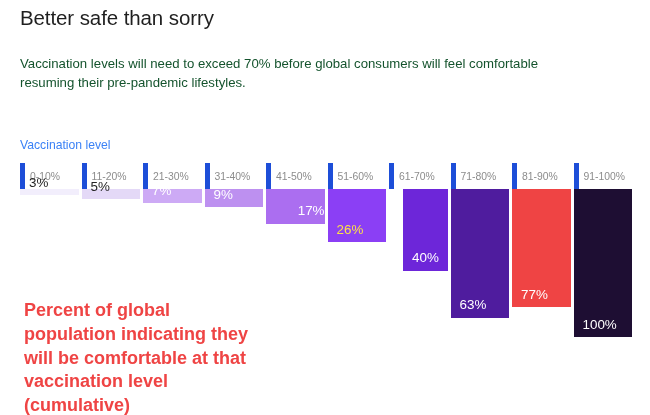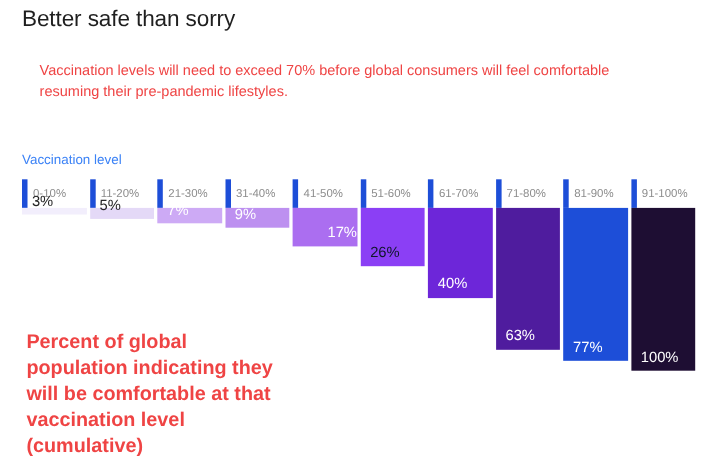--- a/index.html
+++ b/index.html
@@ -32,23 +32,23 @@
     font-size: 20.5px;
     font-weight: 400;
     color: #1f1f1f;
     letter-spacing: -0.1px;
     margin: 0 0 24px 0;
     line-height: 1.15;
   }
   .chart-subtitle {
     font-size: 13.2px;
     font-weight: 400;
-    color: #ef4444;
+    color: #14532d;
     line-height: 1.48;
-    margin: 16px;
+    margin: 0;
     max-width: 560px;
   }
 
   
   .axis-title {
     position: absolute;
     left: 20px;
     top: 138px;
     font-size: 12.2px;
     font-weight: 400;
@@ -175,44 +175,44 @@
           <div class="bar-area">
             <div class="bar" style="height: 34.68px; background: rgb(171, 110, 240); justify-content: flex-end;">
               <span class="bar-value" style="color: rgb(255, 255, 255);">17%</span>
             </div>
           </div>
         </div>
         <div class="col">
           <div class="tick-label">51-60%</div>
           <div class="bar-area">
             <div class="bar" style="height: 53.04px; background: rgb(139, 63, 245);">
-              <span class="bar-value" style="color: #0f172a;">26%</span>
+              <span class="bar-value" style="color: #fde047;">26%</span>
             </div>
           </div>
         </div>
         <div class="col">
           <div class="tick-label">61-70%</div>
           <div class="bar-area">
-            <div class="bar" style="height: 81.6px; background: rgb(109, 38, 217);">
+            <div class="bar" style="height: 81.6px; background: rgb(109, 38, 217); margin-left: 14px;">
               <span class="bar-value" style="color: rgb(255, 255, 255);">40%</span>
             </div>
           </div>
         </div>
         <div class="col">
           <div class="tick-label">71-80%</div>
           <div class="bar-area">
             <div class="bar" style="height: 128.52px; background: rgb(79, 28, 158);">
               <span class="bar-value" style="color: rgb(255, 255, 255);">63%</span>
             </div>
           </div>
         </div>
         <div class="col">
           <div class="tick-label">81-90%</div>
           <div class="bar-area">
-            <div class="bar" style="height: 139px; background: #1d4ed8;">
+            <div class="bar" style="height: 118px; background: #ef4444;">
               <span class="bar-value" style="color: rgb(255, 255, 255);">77%</span>
             </div>
           </div>
         </div>
         <div class="col">
           <div class="tick-label">91-100%</div>
           <div class="bar-area">
             <div class="bar" style="height: 148px; background: rgb(30, 14, 51);">
               <span class="bar-value" style="color: rgb(255, 255, 255);">100%</span>
             </div>

